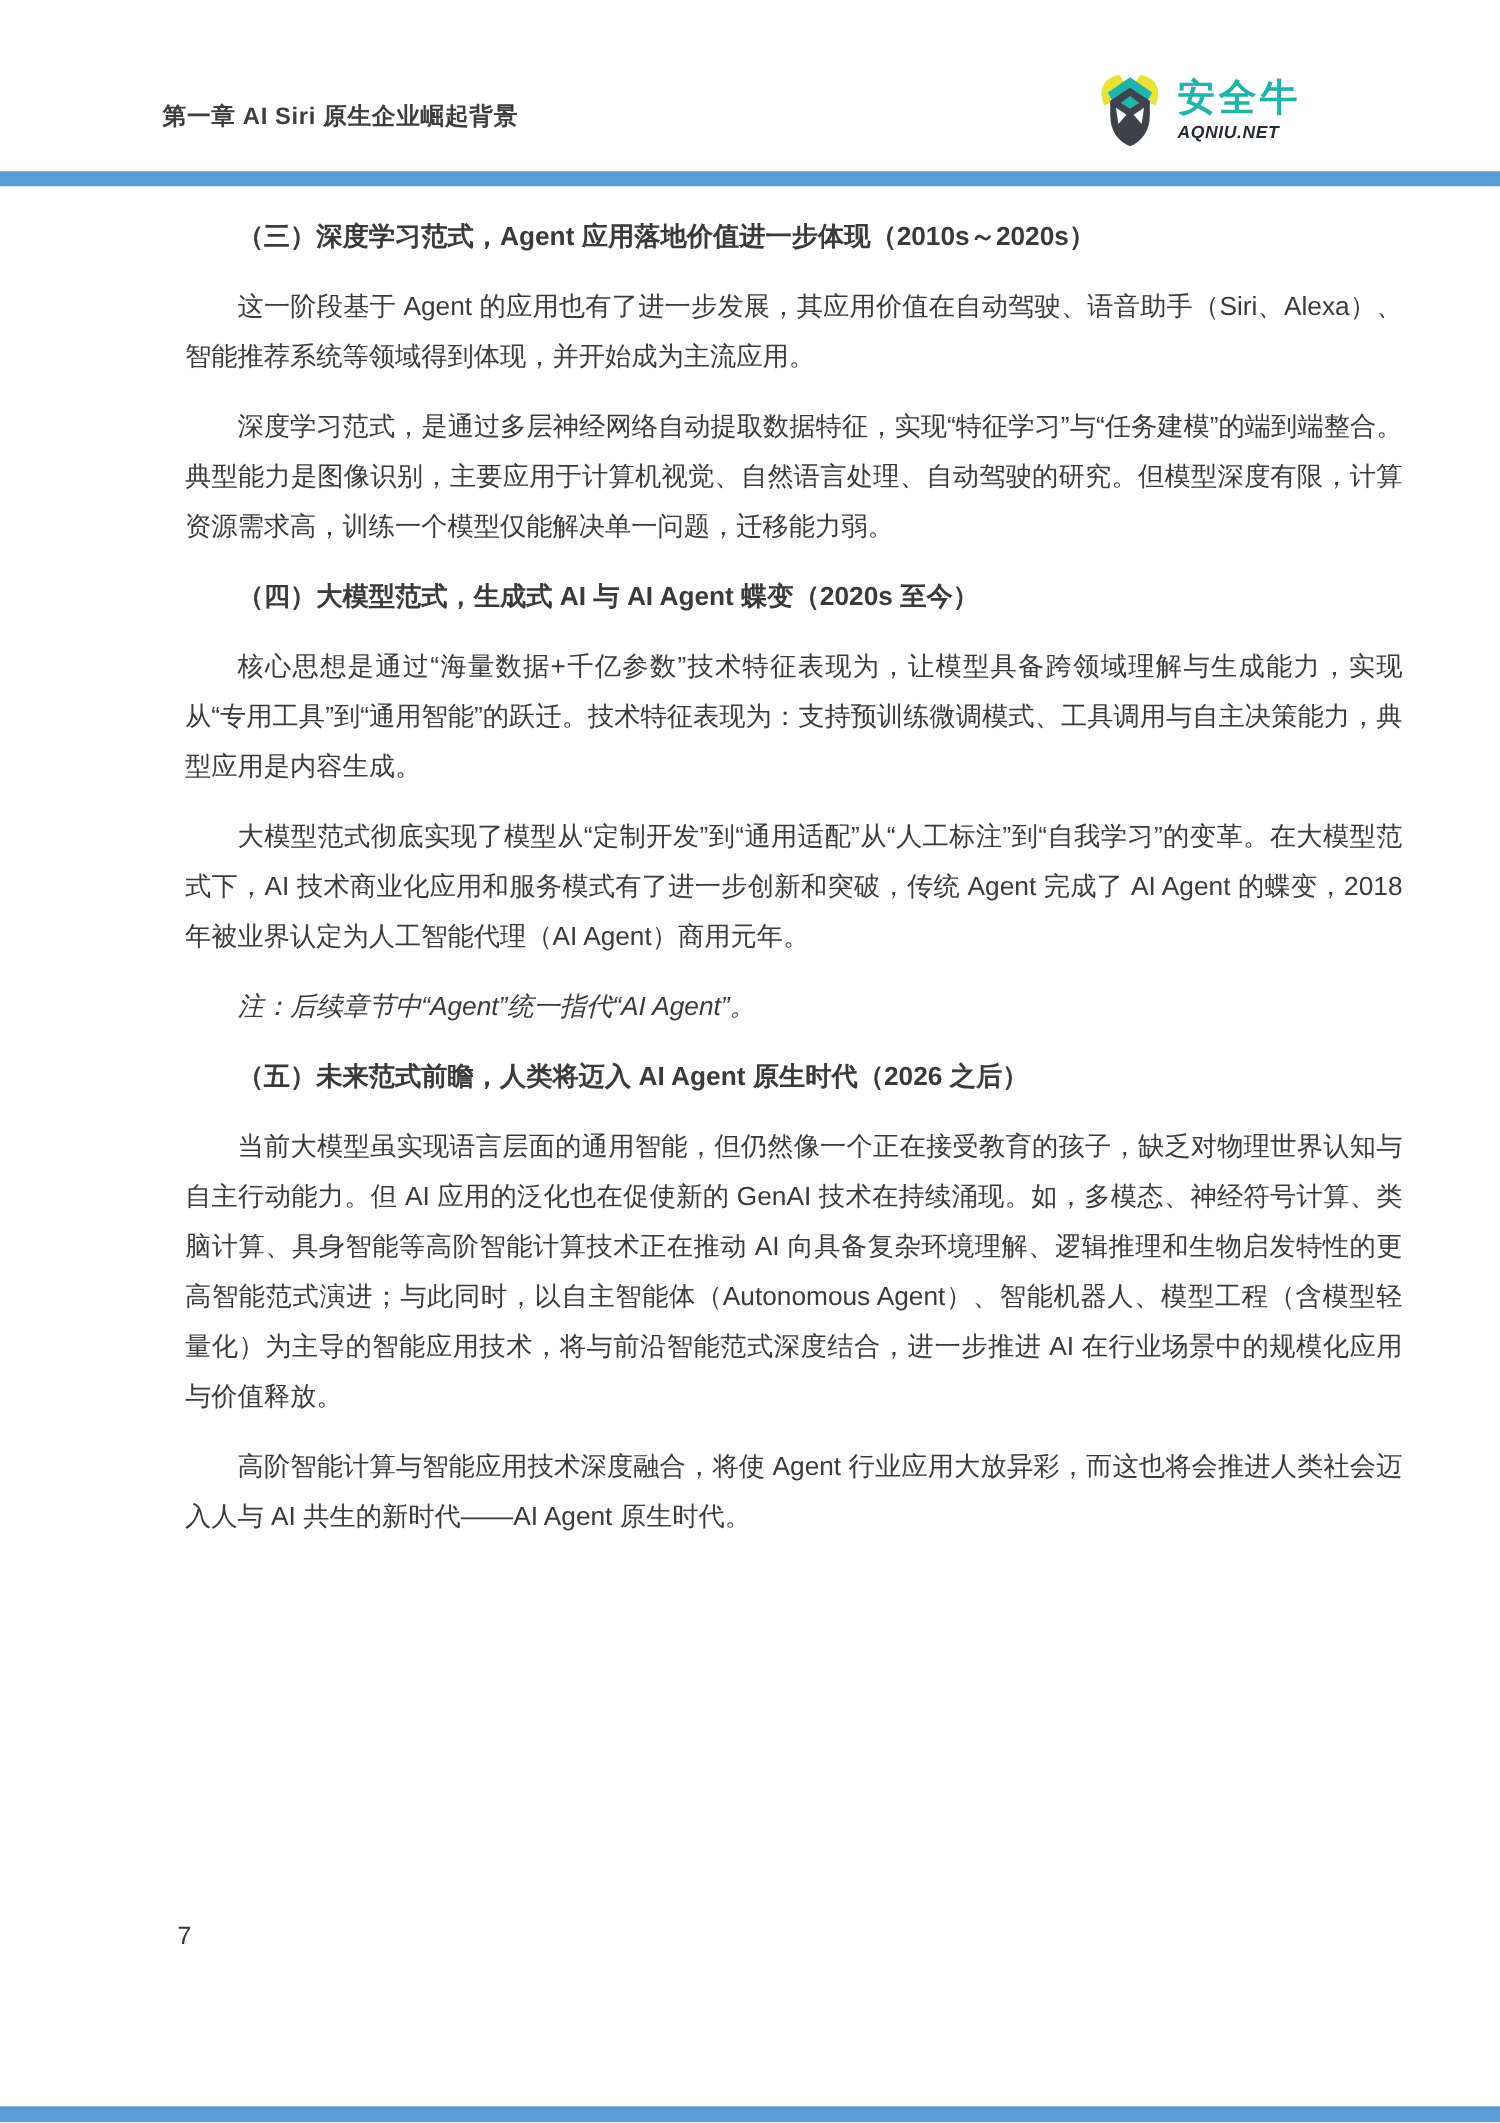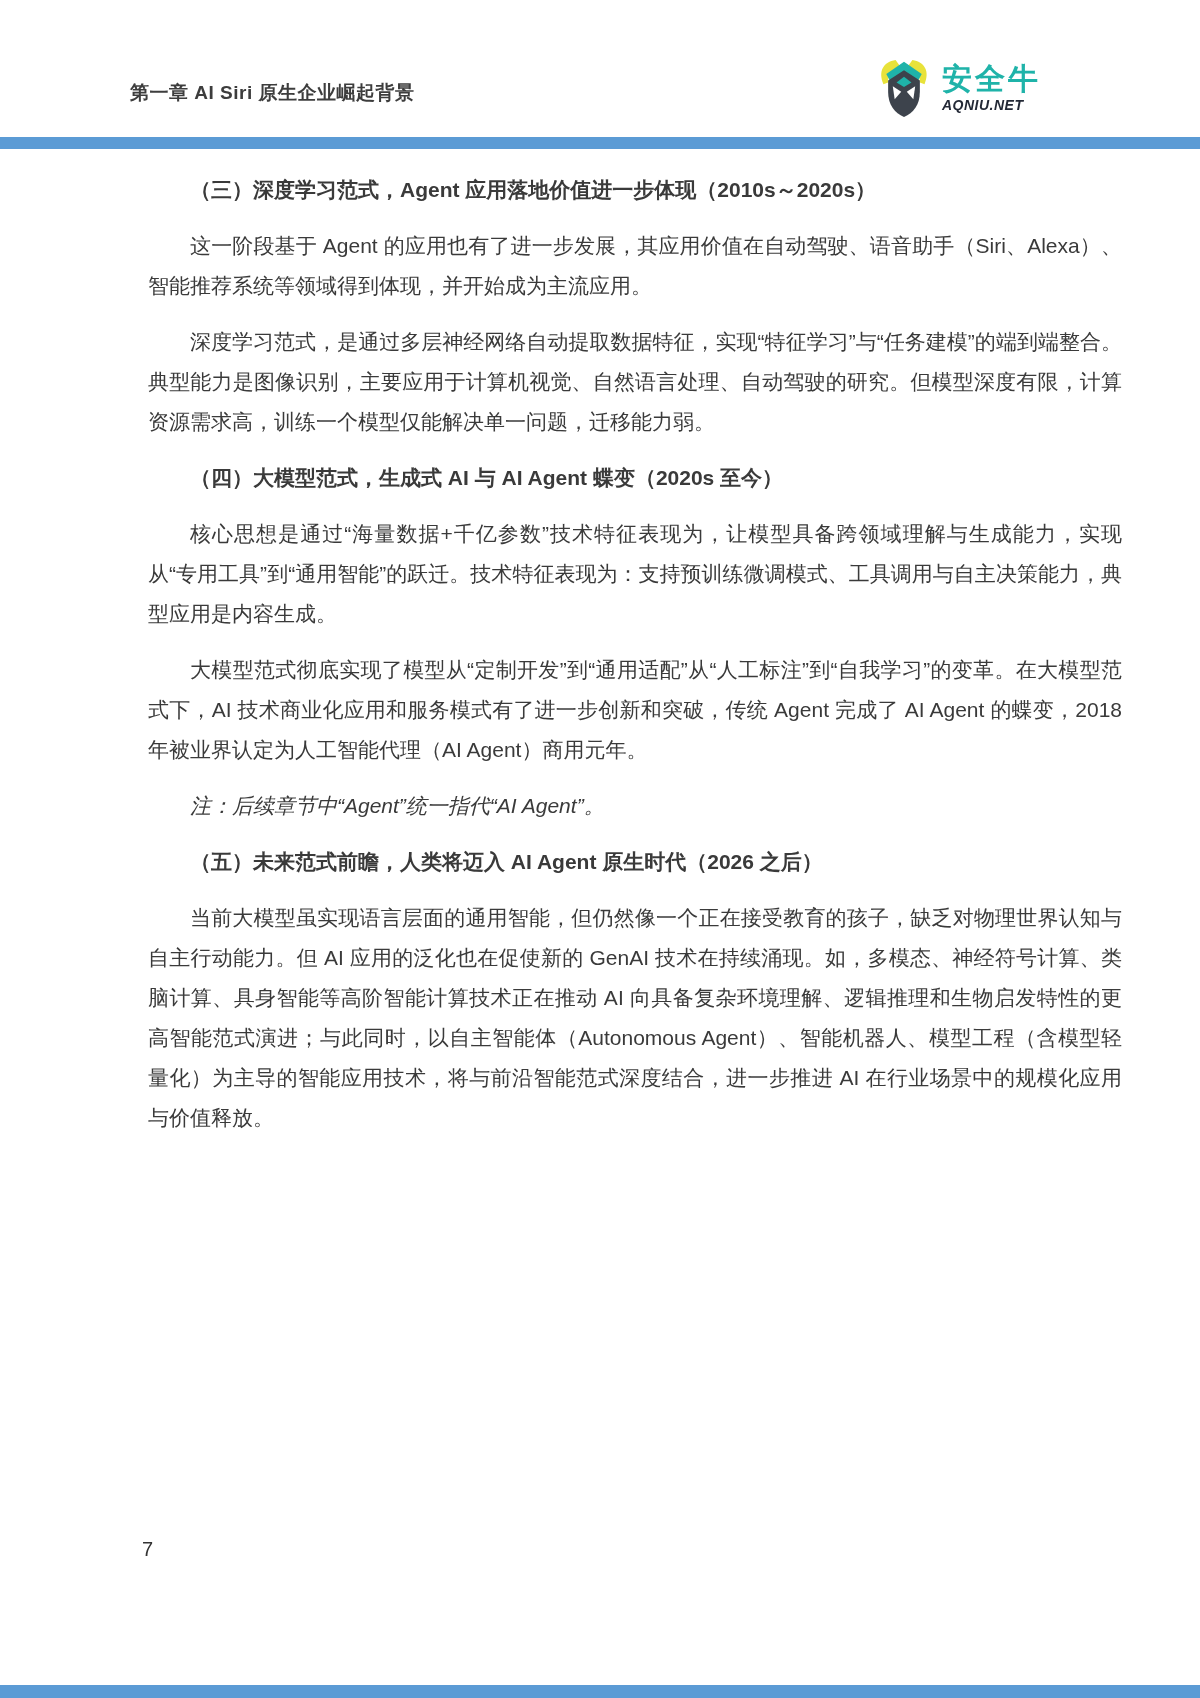--- a/index.html
+++ b/index.html
@@ -92,18 +92,19 @@
   <main class="content">
     <p class="blk heading first">（三）深度学习范式，Agent 应用落地价值进一步体现（2010s～2020s）</p>
     <p class="blk para">这一阶段基于 Agent 的应用也有了进一步发展，其应用价值在自动驾驶、语音助手（Siri、Alexa）、智能推荐系统等领域得到体现，并开始成为主流应用。</p>
     <p class="blk para">深度学习范式，是通过多层神经网络自动提取数据特征，实现“特征学习”与“任务建模”的端到端整合。典型能力是图像识别，主要应用于计算机视觉、自然语言处理、自动驾驶的研究。但模型深度有限，计算资源需求高，训练一个模型仅能解决单一问题，迁移能力弱。</p>
     <p class="blk heading">（四）大模型范式，生成式 AI 与 AI Agent 蝶变（2020s 至今）</p>
     <p class="blk para">核心思想是通过“海量数据+千亿参数”技术特征表现为，让模型具备跨领域理解与生成能力，实现从“专用工具”到“通用智能”的跃迁。技术特征表现为：支持预训练微调模式、工具调用与自主决策能力，典型应用是内容生成。</p>
     <p class="blk para">大模型范式彻底实现了模型从“定制开发”到“通用适配”从“人工标注”到“自我学习”的变革。在大模型范式下，AI 技术商业化应用和服务模式有了进一步创新和突破，传统 Agent 完成了 AI Agent 的蝶变，2018 年被业界认定为人工智能代理（AI Agent）商用元年。</p>
     <p class="blk note">注：后续章节中“Agent”统一指代“AI Agent”。</p>
     <p class="blk heading">（五）未来范式前瞻，人类将迈入 AI Agent 原生时代（2026 之后）</p>
     <p class="blk para">当前大模型虽实现语言层面的通用智能，但仍然像一个正在接受教育的孩子，缺乏对物理世界认知与自主行动能力。但 AI 应用的泛化也在促使新的 GenAI 技术在持续涌现。如，多模态、神经符号计算、类脑计算、具身智能等高阶智能计算技术正在推动 AI 向具备复杂环境理解、逻辑推理和生物启发特性的更高智能范式演进；与此同时，以自主智能体（Autonomous Agent）、智能机器人、模型工程（含模型轻量化）为主导的智能应用技术，将与前沿智能范式深度结合，进一步推进 AI 在行业场景中的规模化应用与价值释放。</p>
+    <p class="blk para">高阶智能计算与智能应用技术深度融合，将使 Agent 行业应用大放异彩，而这也将会推进人类社会迈入人与 AI 共生的新时代——AI Agent 原生时代。</p>
   </main>
 
   <div class="page-number">7</div>
   <div class="bottombar"></div>
 
 </div>
 
 </body></html>

